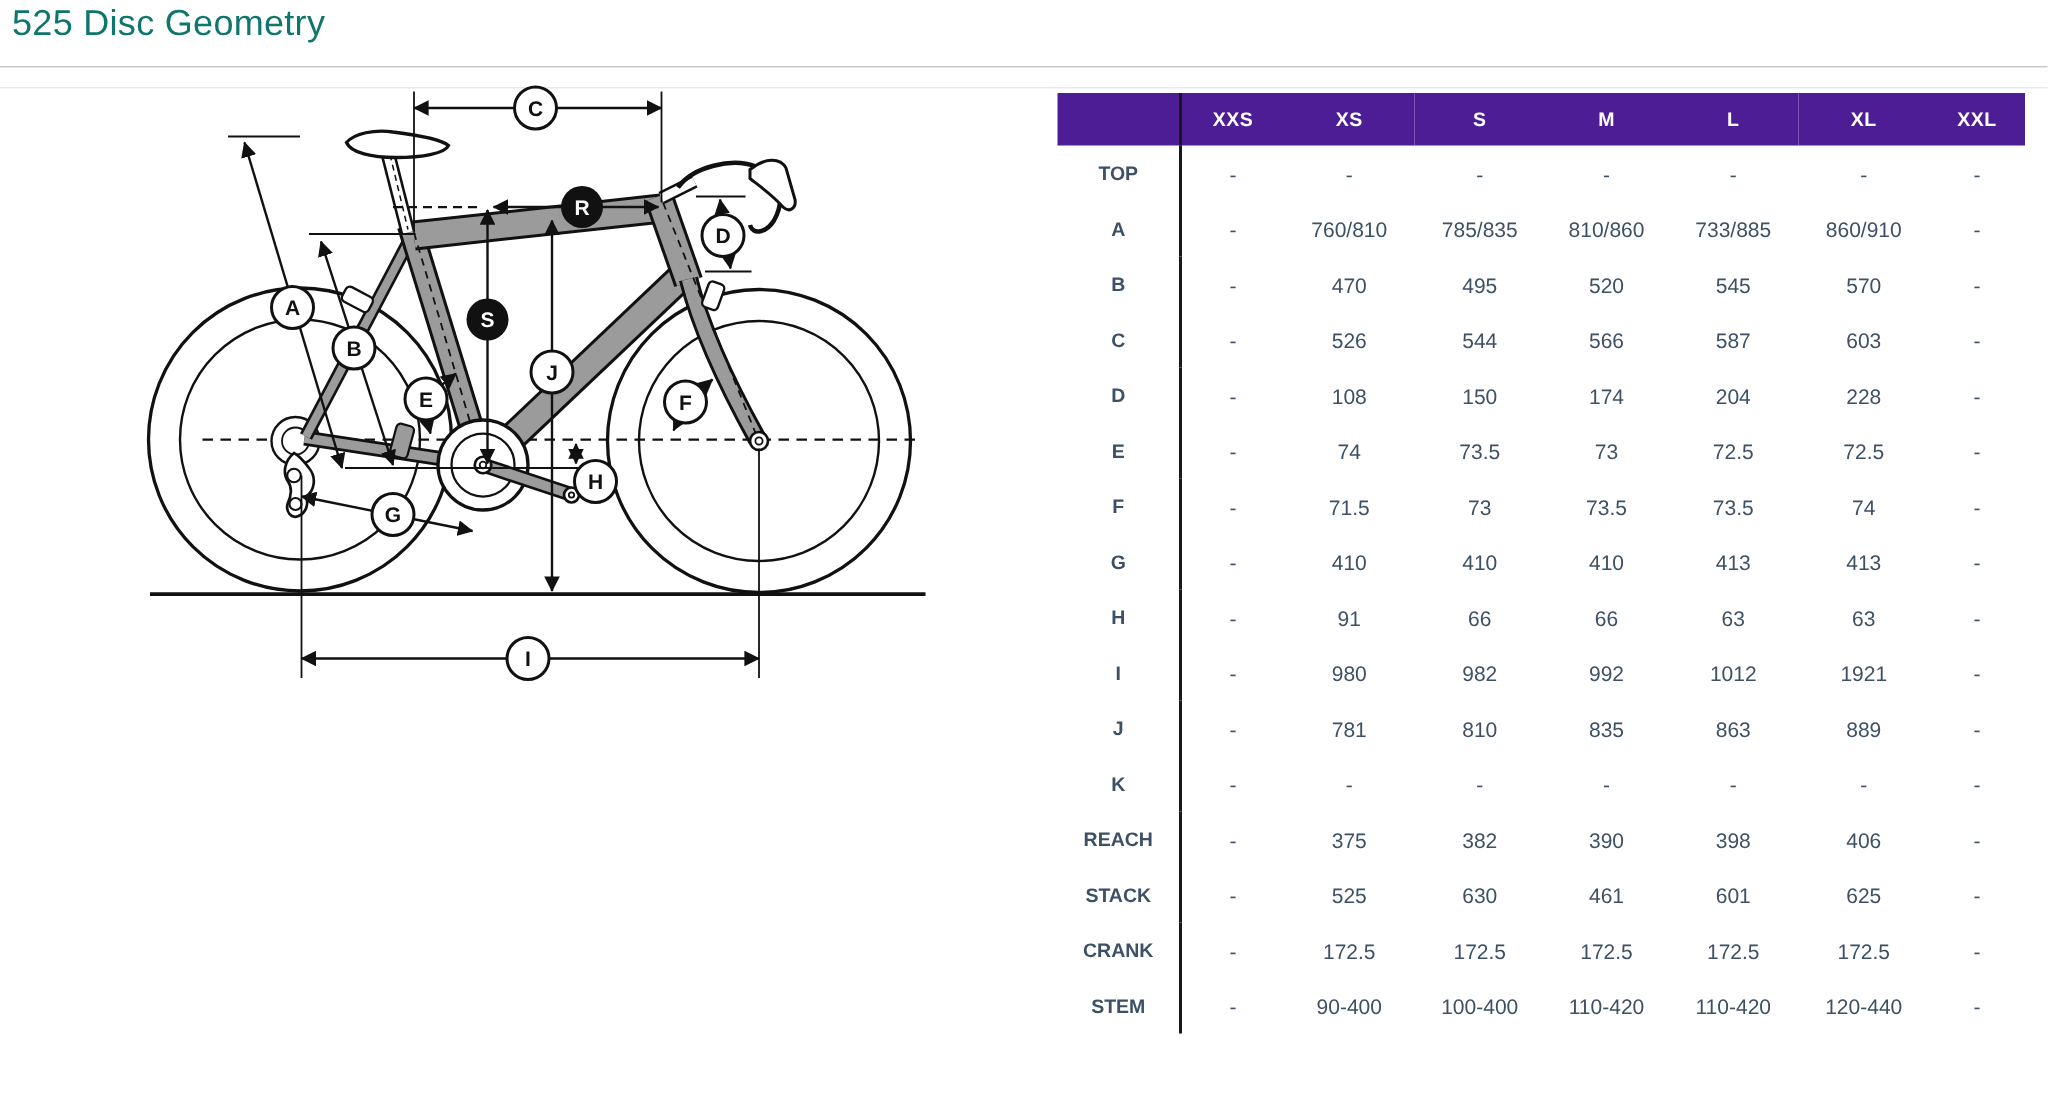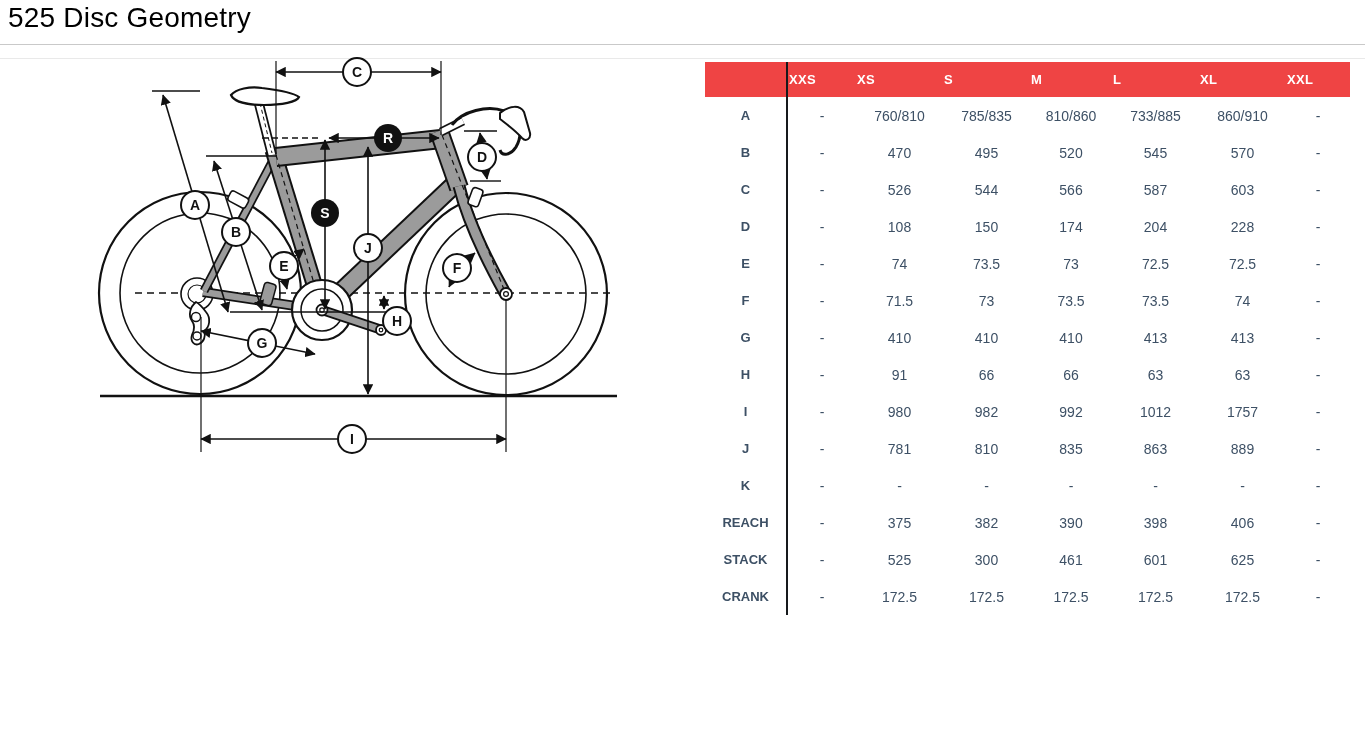--- a/index.html
+++ b/index.html
@@ -2,42 +2,42 @@
 <html><head>
 <meta charset="utf-8">
 <style>
   html,body{margin:0;padding:0;}
   body{
     width:1365px;height:733px;position:relative;overflow:hidden;
     background:#ffffff;font-family:"Liberation Sans",sans-serif;
   }
   .page-title{
     position:absolute;left:8px;top:2px;margin:0;
-    font-size:28px;font-weight:500;color:#000000;letter-spacing:.2px;
+    font-size:24px;font-weight:500;color:#0f766e;letter-spacing:.2px;
   }
   .rule{position:absolute;left:0;width:1365px;height:1px;}
   .rule-1{top:44px;background:#c9c9c9;}
   .rule-2{top:58px;background:#e9e9e9;}
 
   
   .diagram{position:absolute;left:0;top:55px;}
   .diagram text{
     font-family:"Liberation Sans",sans-serif;font-size:14px;font-weight:bold;
     fill:#111;text-anchor:middle;
   }
   .diagram text.inv{fill:#ffffff;}
 
   
   table.geo{
     position:absolute;left:705px;top:62px;width:645px;
     border-collapse:collapse;table-layout:fixed;
   }
   table.geo thead th{
-    background:#ef4444;color:#ffffff;font-size:13px;font-weight:bold;
-    height:33px;text-align:left;letter-spacing:.3px;
+    background:#4c1d95;color:#ffffff;font-size:13px;font-weight:bold;
+    height:33px;text-align:center;letter-spacing:.3px;
   }
   table.geo tbody th{
     font-size:13px;font-weight:bold;color:#3d5065;text-align:center;
   }
   table.geo tbody td{
     font-size:14px;font-weight:normal;color:#3d5065;text-align:center;
   }
   table.geo tbody tr{height:37px;}
   table.geo .divline{border-right:2px solid #16191c;}
 </style>
@@ -258,20 +258,30 @@
         <th>XS</th>
         <th>S</th>
         <th>M</th>
         <th>L</th>
         <th>XL</th>
         <th>XXL</th>
       </tr>
   </thead>
   <tbody>
       <tr>
+        <th class="divline">TOP</th>
+        <td>-</td>
+        <td>-</td>
+        <td>-</td>
+        <td>-</td>
+        <td>-</td>
+        <td>-</td>
+        <td>-</td>
+      </tr>
+      <tr>
         <th class="divline">A</th>
         <td>-</td>
         <td>760/810</td>
         <td>785/835</td>
         <td>810/860</td>
         <td>733/885</td>
         <td>860/910</td>
         <td>-</td>
       </tr>
       <tr>
@@ -344,21 +354,21 @@
         <td>63</td>
         <td>-</td>
       </tr>
       <tr>
         <th class="divline">I</th>
         <td>-</td>
         <td>980</td>
         <td>982</td>
         <td>992</td>
         <td>1012</td>
-        <td>1757</td>
+        <td>1921</td>
         <td>-</td>
       </tr>
       <tr>
         <th class="divline">J</th>
         <td>-</td>
         <td>781</td>
         <td>810</td>
         <td>835</td>
         <td>863</td>
         <td>889</td>
@@ -381,30 +391,40 @@
         <td>382</td>
         <td>390</td>
         <td>398</td>
         <td>406</td>
         <td>-</td>
       </tr>
       <tr>
         <th class="divline">STACK</th>
         <td>-</td>
         <td>525</td>
-        <td>300</td>
+        <td>630</td>
         <td>461</td>
         <td>601</td>
         <td>625</td>
         <td>-</td>
       </tr>
       <tr>
         <th class="divline">CRANK</th>
         <td>-</td>
         <td>172.5</td>
         <td>172.5</td>
         <td>172.5</td>
         <td>172.5</td>
         <td>172.5</td>
         <td>-</td>
       </tr>
+      <tr>
+        <th class="divline">STEM</th>
+        <td>-</td>
+        <td>90-400</td>
+        <td>100-400</td>
+        <td>110-420</td>
+        <td>110-420</td>
+        <td>120-440</td>
+        <td>-</td>
+      </tr>
     </tbody>
 </table>
 
 </body></html>

